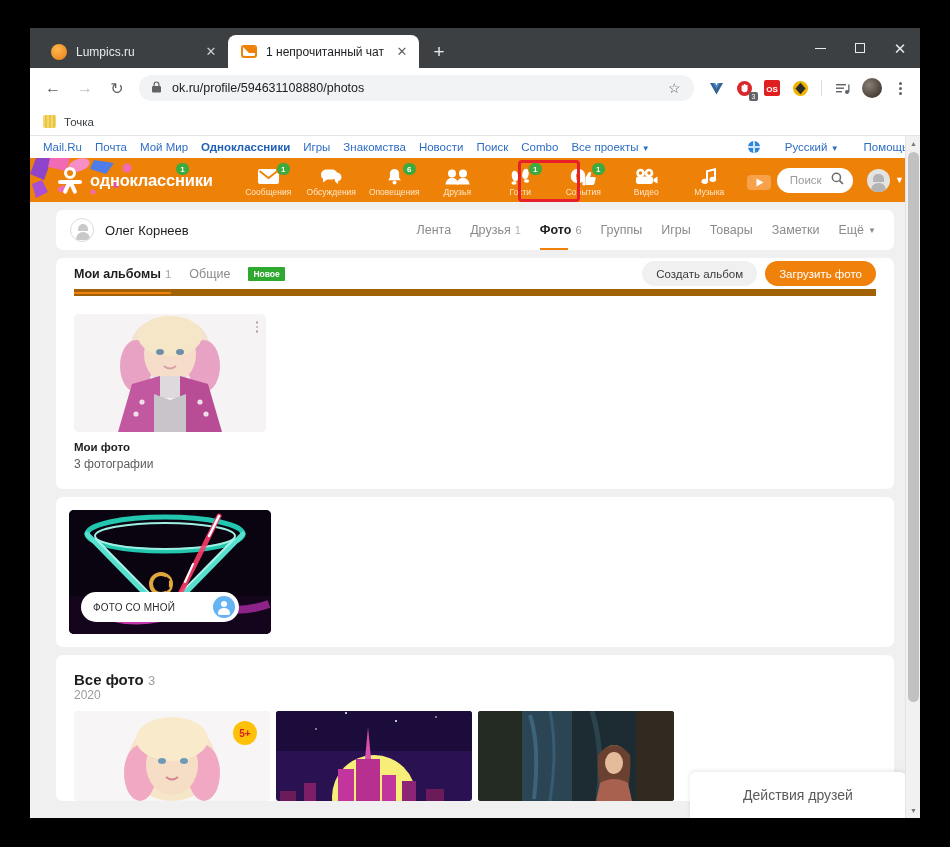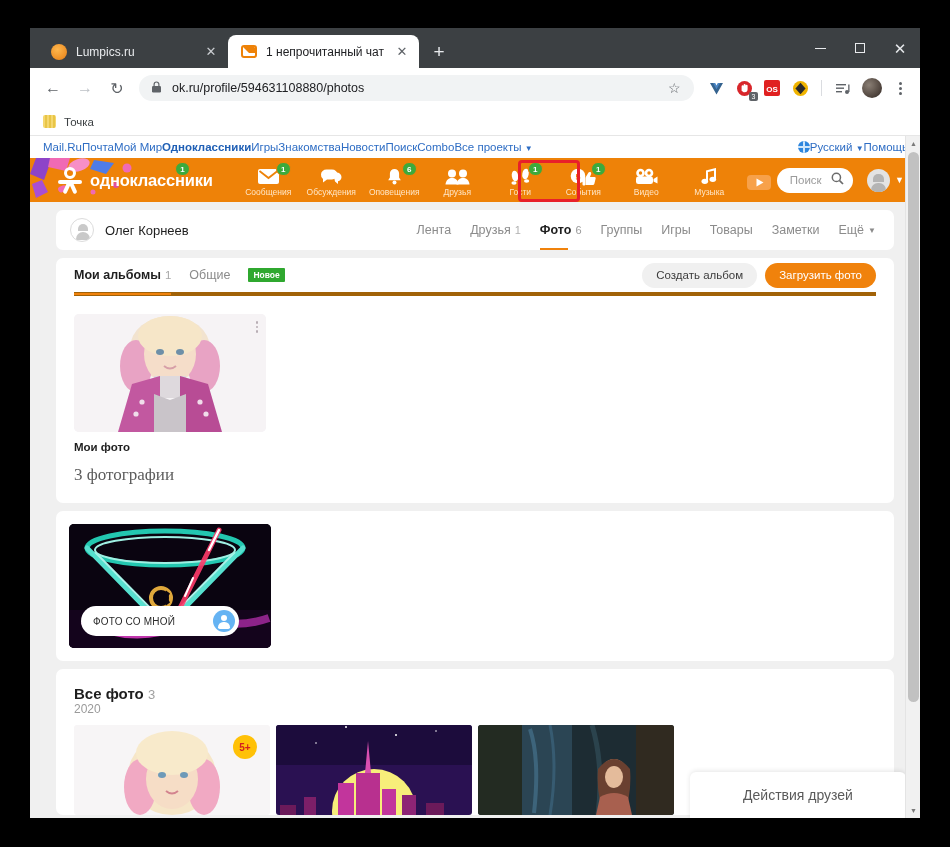--- a/index.html
+++ b/index.html
@@ -177,27 +177,27 @@
   }
 
   
   #mailru-bar {
     height: 22px;
     background: #ffffff;
     display: flex; align-items: center;
     padding: 0 12px 0 13px;
     font-size: 11.5px;
   }
-  #mailru-links { display: flex; align-items: flex-start; }
+  #mailru-links { display: flex; align-items: flex-start; gap: 13px; }
   #mailru-links a, #mailru-right a {
     color: #2e6dc4; text-decoration: none; white-space: nowrap;
   }
   #mailru-links a.bold { font-weight: bold; color: #1f5fb5; }
   #mailru-right {
-    margin-left: auto; display: flex; align-items: flex-end; gap: 0;
+    margin-left: auto; display: flex; align-items: flex-end; gap: 25px;
   }
   #globe-icon {
     width: 12px; height: 12px; border-radius: 50%;
     background: #2e86de; position: relative; flex: 0 0 12px;
   }
   #globe-icon::before {
     content: ""; position: absolute; left: 5px; top: 0;
     width: 2px; height: 12px; background: #cfe6fa; border-radius: 1px;
   }
   #globe-icon::after {
@@ -379,21 +379,21 @@
     content: ""; position: absolute;
     left: 0; right: 14px; bottom: 0; height: 2px; background: #f0820c;
   }
   .ptab .caret { font-size: 8px; color: #8b8b8b; }
 
   
   #albums-card { padding: 0 18px 18px 18px; }
   #albums-tabs-row {
     height: 38px;
     display: flex; align-items: center;
-    border-bottom: 4px solid #a16207;
+    border-bottom: 7px solid #a16207;
     position: relative;
   }
   .atab {
     font-size: 12.5px; color: #8b8b8b;
     height: 38px; display: flex; align-items: center; gap: 4px;
     margin-right: 18px; position: relative;
   }
   .atab.active { color: #1e1e1e; font-weight: bold; }
   .atab .cnt { font-size: 11.5px; color: #a8a8a8; font-weight: normal; }
   .atab.active::after {
@@ -423,21 +423,21 @@
     border-radius: 5px;
     position: relative; overflow: hidden;
     background: linear-gradient(170deg, #f7f4f6 0%, #f3eef3 100%);
   }
   #album-dots {
     position: absolute; right: 8px; top: 7px;
     display: flex; flex-direction: column; gap: 2px; z-index: 3;
   }
   #album-dots i { width: 2.5px; height: 2.5px; border-radius: 50%; background: #b8aeb4; display: block; }
   #album-title { margin-top: 9px; font-size: 11.5px; color: #1e1e1e; font-weight: bold; }
-  #album-count { margin-top: 12px; font-size: 17px; color: #5c5c5c; font-family: Liberation Serif, serif; }
+  #album-count { margin-top: 4px; font-size: 12px; color: #5c5c5c; }
 
   
   #fwm-card { padding: 13px 0 13px 13px; }
   #fwm-thumb {
     width: 202px; height: 124px;
     border-radius: 5px; overflow: hidden; position: relative;
     background: #0b0510;
   }
   #fwm-pill {
     position: absolute; left: 12px; bottom: 12px;

